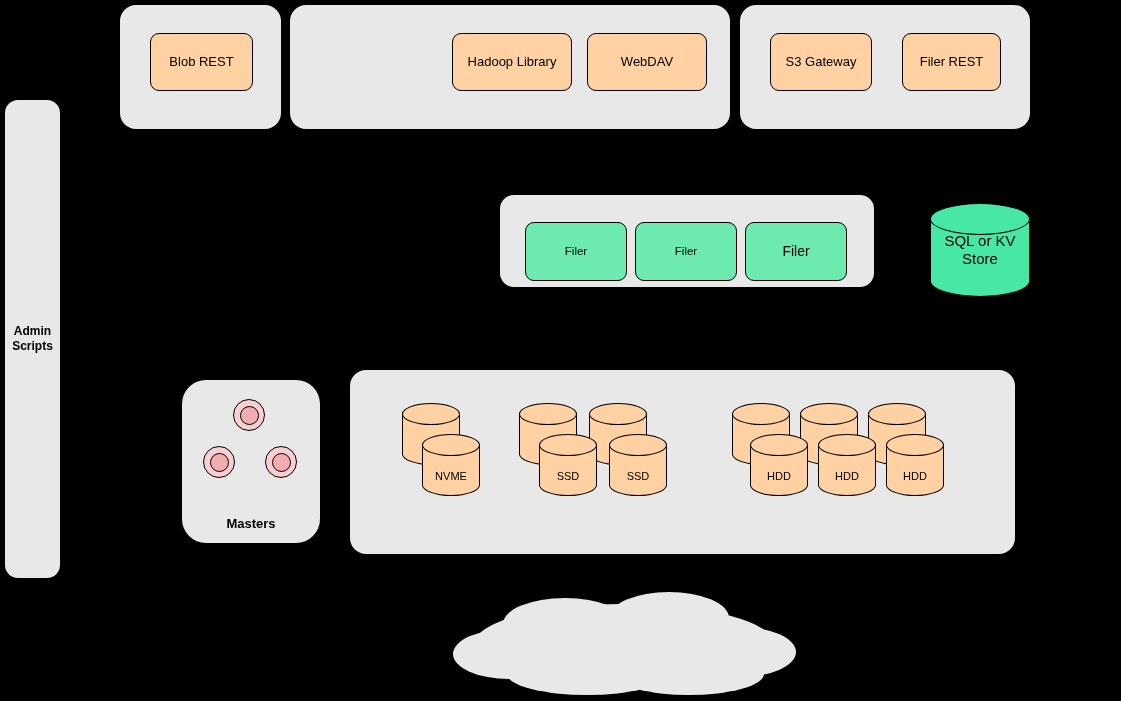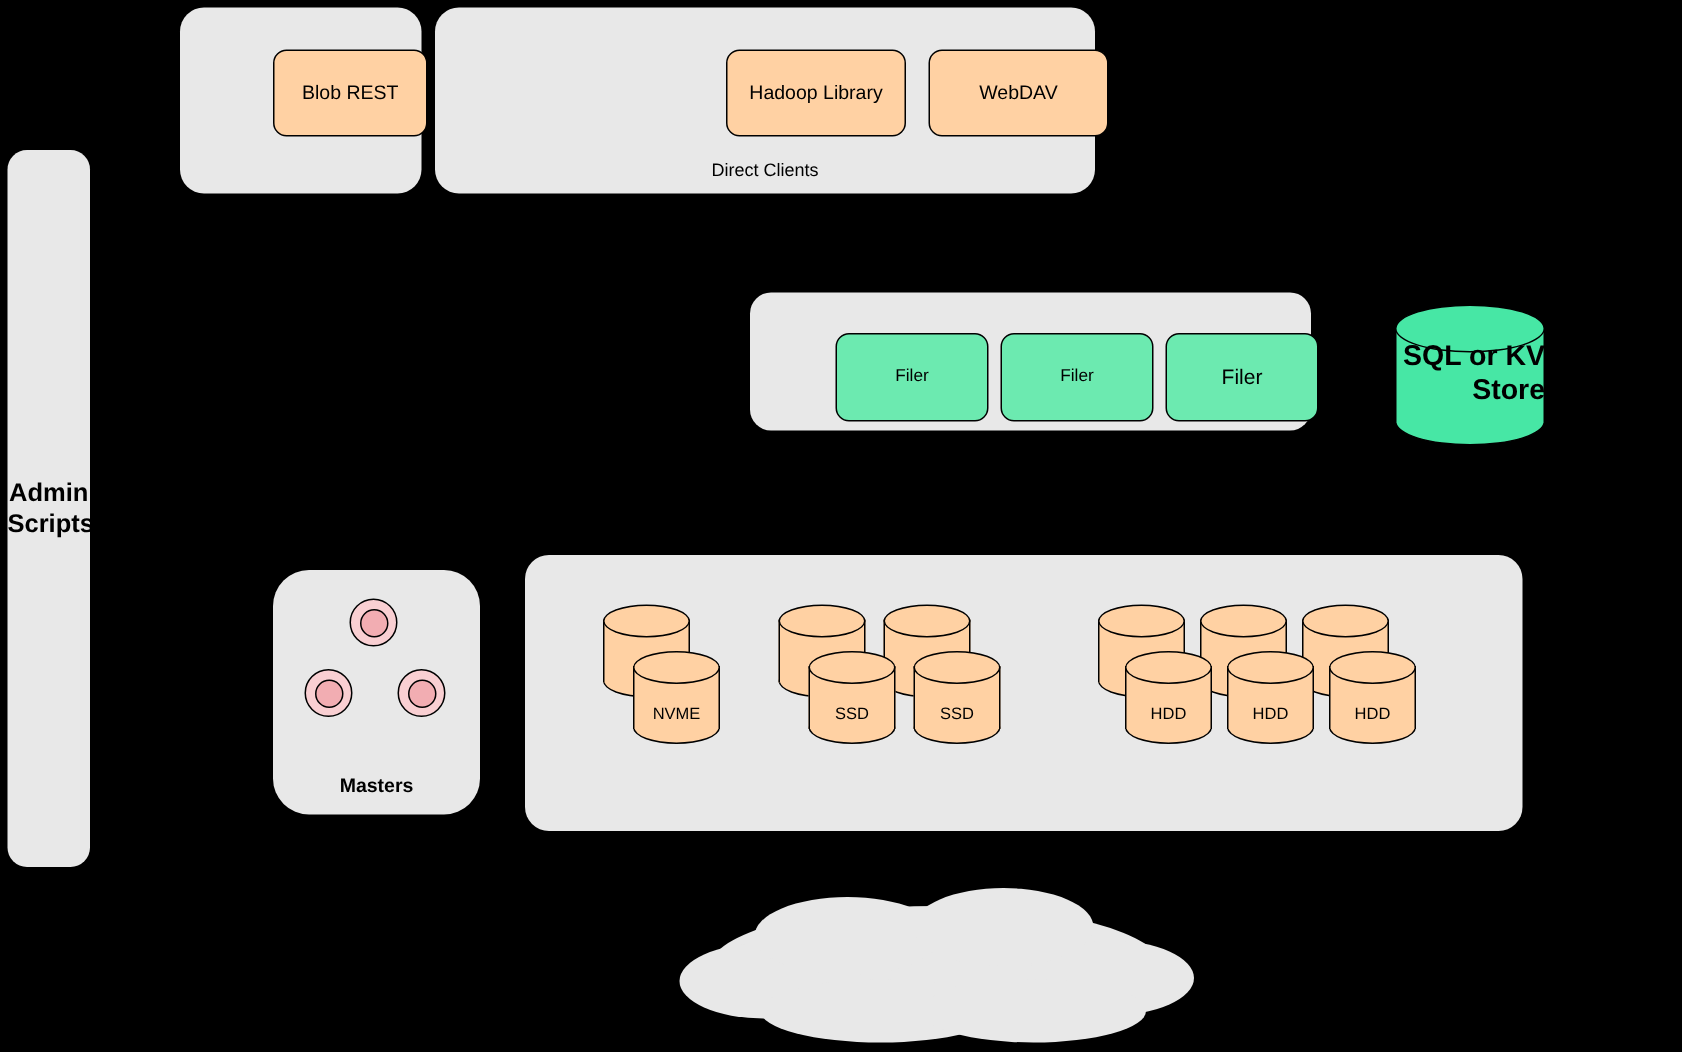--- a/index.html
+++ b/index.html
@@ -1,41 +1,41 @@
 <!DOCTYPE html>
 <html><head>
 <meta charset="utf-8">
 <style>
   html,body{margin:0;padding:0;background:#000;}
   .stage{position:relative;width:1121px;height:701px;background:#000;
          font-family:"Liberation Sans",sans-serif;color:#000;overflow:hidden;}
   .panel{position:absolute;background:#e8e8e8;border-radius:16px;}
   .node{position:absolute;display:flex;align-items:center;justify-content:center;
-        border:1.7px solid #000;border-radius:9px;font-size:13px;text-align:center;line-height:1.25;margin-left:32px;}
+        border:1.7px solid #000;border-radius:9px;font-size:13px;text-align:center;line-height:1.25;}
   .orange{background:#ffd1a3;}
   .green{background:#6ceab0;}
   .f-small{font-size:11.5px;}
   .f-large{font-size:14px;}
   .caption{position:absolute;left:0;right:0;bottom:9px;text-align:center;font-size:12px;}
   .pre{white-space:pre-line;}
   .admin-label{position:absolute;left:0;right:0;top:50%;transform:translateY(-50%);
-               text-align:center;font-weight:bold;font-size:17px;line-height:1.25;}
+               text-align:center;font-weight:bold;font-size:12px;line-height:1.25;}
   
   .cyl{position:absolute;--fill:#ffd1a3;--cap:20px;}
   .cyl .top,.cyl .bot{position:absolute;left:0;right:0;height:var(--cap);border-radius:50%;
         background:var(--fill);border:1.6px solid #000;}
   .cyl .top{top:0;}
   .cyl .bot{bottom:0;}
   .cyl .mid{position:absolute;left:0;right:0;top:calc(var(--cap)/2);bottom:calc(var(--cap)/2);
         background:var(--fill);border-left:1.6px solid #000;border-right:1.6px solid #000;}
   .disk{width:58px;height:62px;}
   .disk .lbl{position:absolute;left:0;right:0;top:36px;text-align:center;font-size:11px;}
   .store{--fill:#47e7a5;--cap:30px;}
   .store-lbl{position:absolute;left:0;right:0;top:50%;transform:translateY(-50%);
-        text-align:right;font-weight:bold;font-size:19px;line-height:1.2;}
+        text-align:center;font-weight:normal;font-size:15px;line-height:1.2;}
   
   .mcirc{position:absolute;width:30px;height:30px;border-radius:50%;background:#f9cfd2;
         border:1.6px solid #000;display:flex;align-items:center;justify-content:center;}
   .mcirc::after{content:"";display:block;width:17px;height:17px;border-radius:50%;
         background:#f2adb2;border:1.6px solid #000;}
   .masters-label{position:absolute;left:0;right:0;bottom:12px;text-align:center;
         font-weight:bold;font-size:13px;}
   
   .cloud{position:absolute;}
   .cloud svg{position:absolute;left:0;top:0;}
@@ -53,23 +53,30 @@
     </div>
   </div>
 
   <div class="panel" style="left:290px;top:5px;width:440px;height:124px">
     <div class="node orange" style="left:297px;top:28px;width:118px;height:56px">
       <span>WebDAV</span>
     </div>
     <div class="node orange" style="left:162px;top:28px;width:118px;height:56px">
       <span>Hadoop Library</span>
     </div>
-    <div class="caption">Direct Clients</div>
   </div>
 
+  <div class="panel" style="left:740px;top:5px;width:290px;height:124px">
+    <div class="node orange" style="left:30px;top:28px;width:100px;height:56px">
+      <span>S3 Gateway</span>
+    </div>
+    <div class="node orange" style="left:162px;top:28px;width:97px;height:56px">
+      <span>Filer REST</span>
+    </div>
+  </div>
 
   <div class="panel" style="left:5px;top:100px;width:55px;height:478px;border-radius:13px">
     <div class="admin-label pre">Admin
 Scripts</div>
   </div>
 
   <div class="panel" style="left:500px;top:195px;width:374px;height:92px;border-radius:14px">
     <div class="node green f-small" style="left:25px;top:27px;width:100px;height:57px">
       <span>Filer</span>
     </div>

